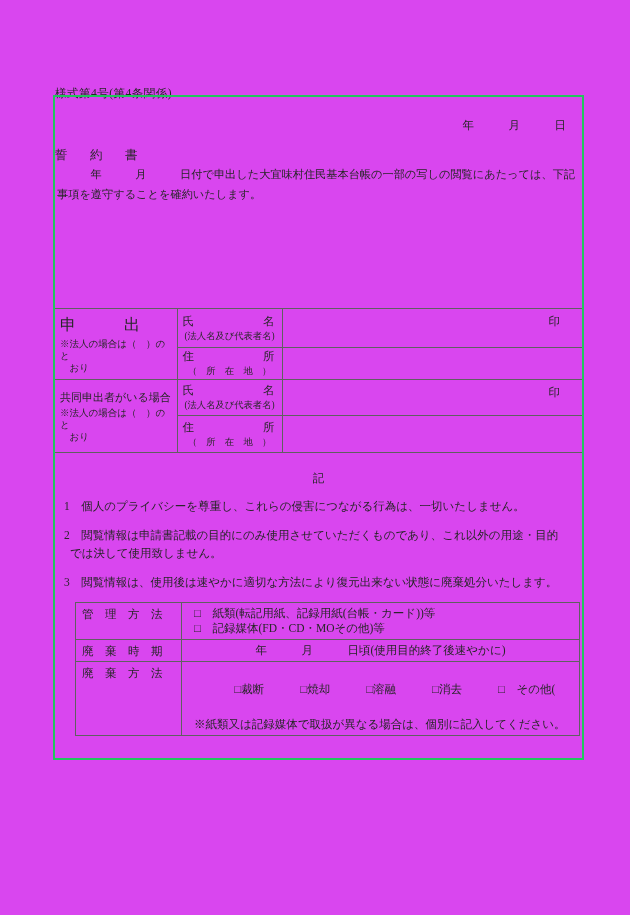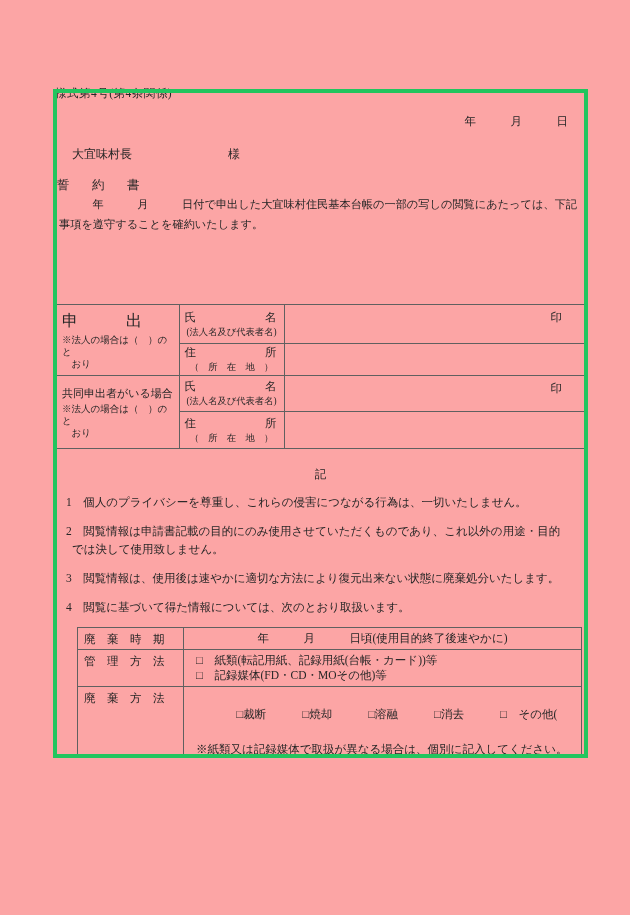--- a/index.html
+++ b/index.html
@@ -1,31 +1,31 @@
 <!DOCTYPE html>
 <html><head>
 <meta charset="utf-8">
 <style>
   html,body { margin:0; padding:0; background:#ffffff; }
   .page {
     position: relative;
     width: 630px; height: 915px;
-    background: #fca5a5;
+    background: #d946ef;
     font-family: "Liberation Serif", "DejaVu Serif", serif;
     color: #262626;
     overflow: hidden;
   }
   .form-number {
     position: absolute; left: 55px; top: 86px;
     font-size: 11.5px; letter-spacing: 0.5px;
   }
   .outer-box {
-    position: absolute; left: 53px; top: 89px;
+    position: absolute; left: 53px; top: 95px;
     width: 527px; height: 661px;
-    border: 4px solid #22c55e;
+    border: 2px solid #22c55e;
     overflow: hidden;
   }
   
   .sec-top { height: 211px; }
   .date-line { padding: 21px 16px 0 0; text-align: right; font-size: 11.5px; }
   .addressee-row { margin-top: 17px; padding-left: 15px; font-size: 12px; }
   .honorific { margin-left: 96px; }
   .doc-title { margin-top: 14px; text-align: left; font-size: 12.5px; letter-spacing: 5px; }
   .body-par {
     padding: 0 2px;
@@ -77,23 +77,20 @@
 <body>
 
 <div class="page">
 
   <div class="form-number">様式第4号(第4条関係)</div>
 
   <div class="outer-box">
 
     <div class="sec-top">
       <div class="date-line">年　　　月　　　日</div>
-      <div class="addressee-row">
-        <span>大宜味村長</span><span class="honorific">様</span>
-      </div>
       <div class="doc-title">誓　約　書</div>
       <div class="body-par">　　　年　　　月　　　日付で申出した大宜味村住民基本台帳の一部の写しの閲覧にあたっては、下記
 事項を遵守することを確約いたします。</div>
     </div>
 
     <table class="app-table">
       <colgroup>
           <col style="width:122px">
           <col style="width:105px">
           <col>
@@ -143,34 +140,33 @@
       </tr>
     </tbody>
       </table>
 
     <div class="sec-notes">
       <div class="ki-heading">記</div>
       <div class="item">1　個人のプライバシーを尊重し、これらの侵害につながる行為は、一切いたしません。</div>
       <div class="item">2　閲覧情報は申請書記載の目的にのみ使用させていただくものであり、これ以外の用途・目的
 では決して使用致しません。</div>
       <div class="item">3　閲覧情報は、使用後は速やかに適切な方法により復元出来ない状態に廃棄処分いたします。</div>
-      <div class="item">4　閲覧に基づいて得た情報については、次のとおり取扱います。</div>
 
       <table class="handling-table">
         <tbody>
             <tr>
-          <td class="h-label">廃　棄　時　期</td>
-          <td class="h-center">年　　　月　　　日頃(使用目的終了後速やかに)</td>
-        </tr>
-        <tr>
           <td class="h-label">管　理　方　法</td>
           <td class="h-content">
             <div class="opt-line">□　紙類(転記用紙、記録用紙(台帳・カード))等</div>
             <div class="opt-line">□　記録媒体(FD・CD・MOその他)等</div>
           </td>
+        </tr>
+        <tr>
+          <td class="h-label">廃　棄　時　期</td>
+          <td class="h-center">年　　　月　　　日頃(使用目的終了後速やかに)</td>
         </tr>
         <tr>
           <td class="h-label">廃　棄　方　法</td>
           <td class="h-content">
             <div class="cb-row">
               <span class="cb-opt">□裁断</span><span class="cb-opt">□焼却</span><span class="cb-opt">□溶融</span><span class="cb-opt">□消去</span><span class="cb-opt last-opt">□　その他(　　　　)</span>
             </div>
             <div class="h-note">※紙類又は記録媒体で取扱が異なる場合は、個別に記入してください。</div>
           </td>
         </tr>

